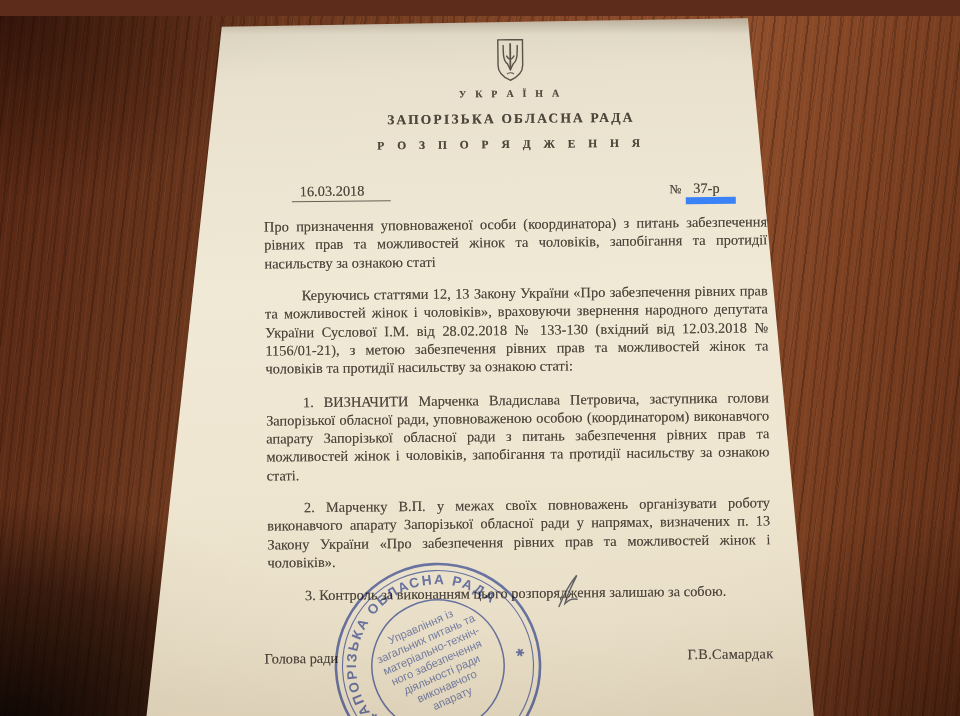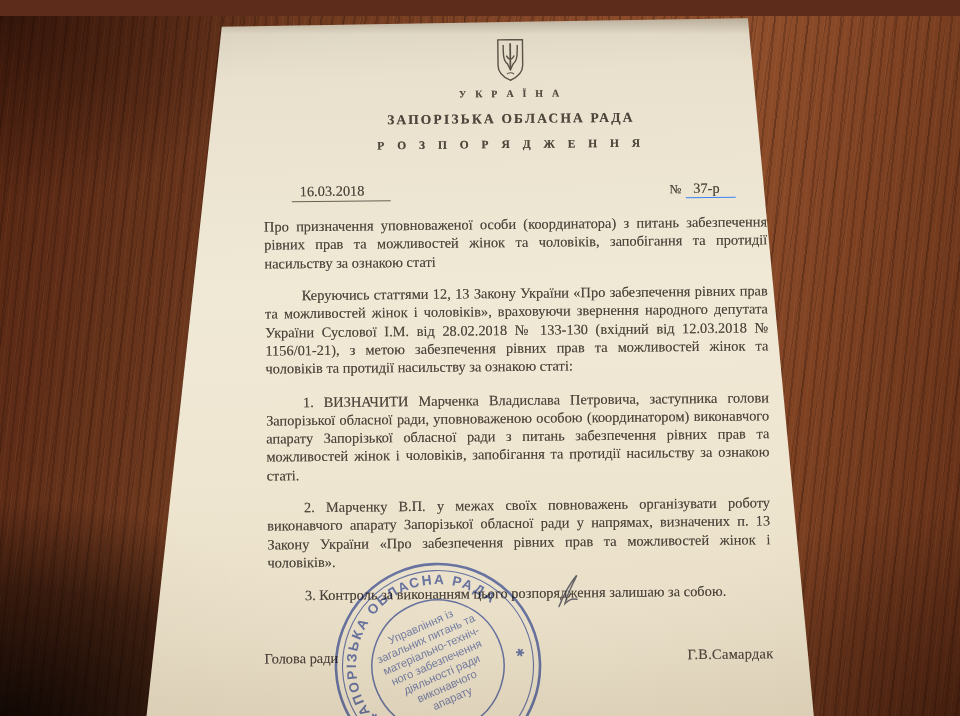--- a/index.html
+++ b/index.html
@@ -44,21 +44,21 @@
   .letterhead{text-align:center;}
   .emblem{display:block;margin:8px auto 0;}
   .country{margin-top:3px;font-size:10px;letter-spacing:3.2px;font-weight:bold;color:#564c41;}
   .org{margin-top:7px;font-size:13.5px;font-weight:bold;letter-spacing:2.2px;color:#4e453b;}
   .doctype{margin-top:6px;font-size:11.5px;font-weight:bold;letter-spacing:5px;color:#4e453b;}
 
   .meta-row{display:flex;justify-content:space-between;align-items:flex-end;margin-top:27px;}
   .date-group{margin-left:50px;border-bottom:1px solid #6a6054;padding:0 26px 1px 8px;}
   .num-group{margin-right:46px;}
   .num-label{font-size:12.5px;margin-right:4px;}
-  .num-value{border-bottom:1px solid #3b82f6;padding:0 16px 1px 8px;}
+  .num-value{border-bottom:7px solid #3b82f6;padding:0 16px 1px 8px;}
 
   .title{margin:15px 15px 0 22px;text-align:justify;}
   .body-par{margin:14px 15px 0 22px;text-align:justify;text-indent:37px;position:relative;}
   .par-1{margin-top:15px;}
   .par-3{margin-top:15px;}
 
   .pen-mark{position:absolute;left:283px;top:-13px;pointer-events:none;}
 
   .sign-row{display:flex;justify-content:space-between;margin:44px 13px 0 18px;}
   .sign-name{letter-spacing:.3px;}

